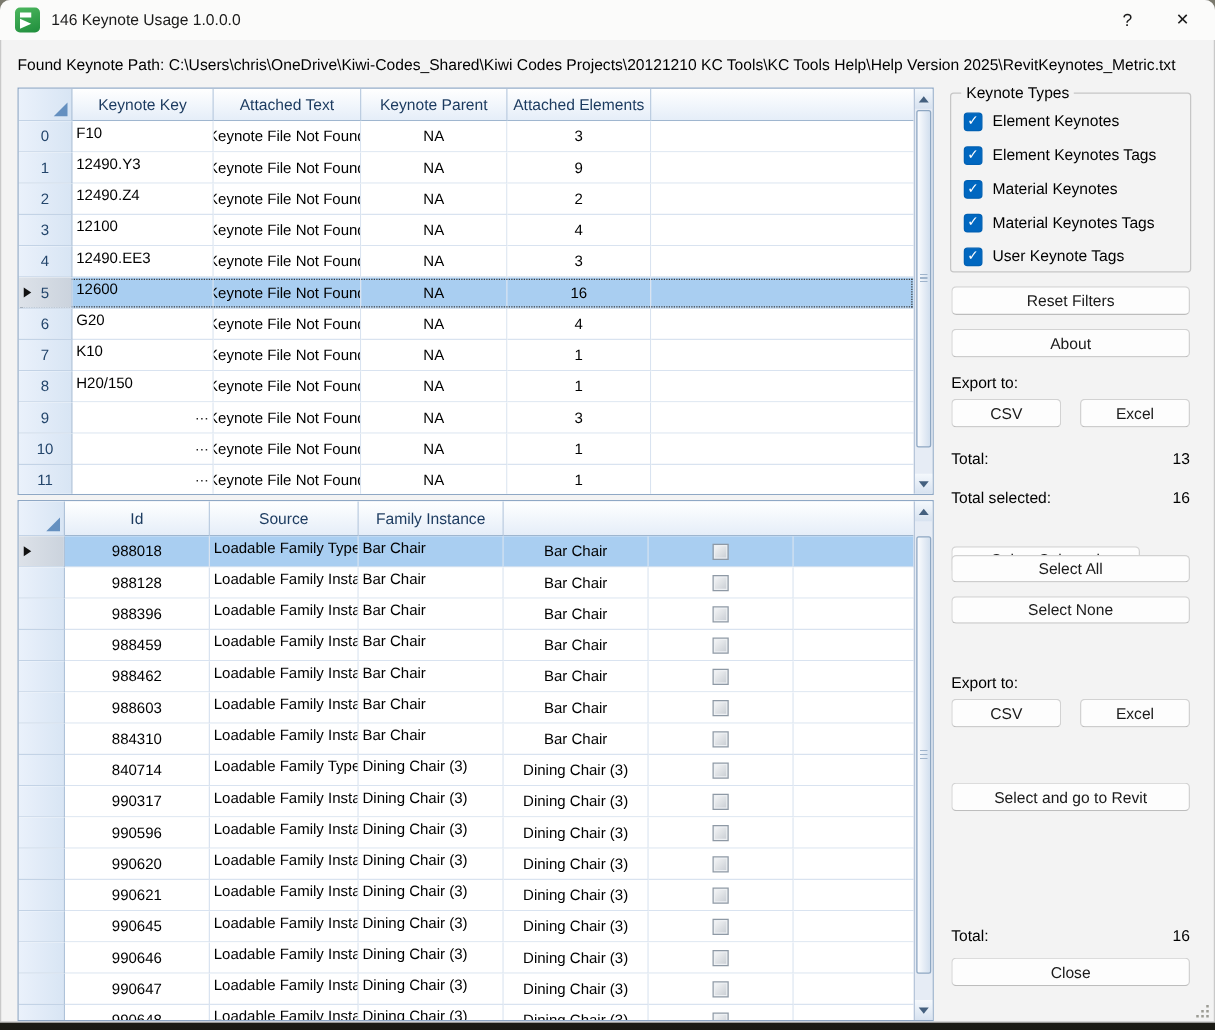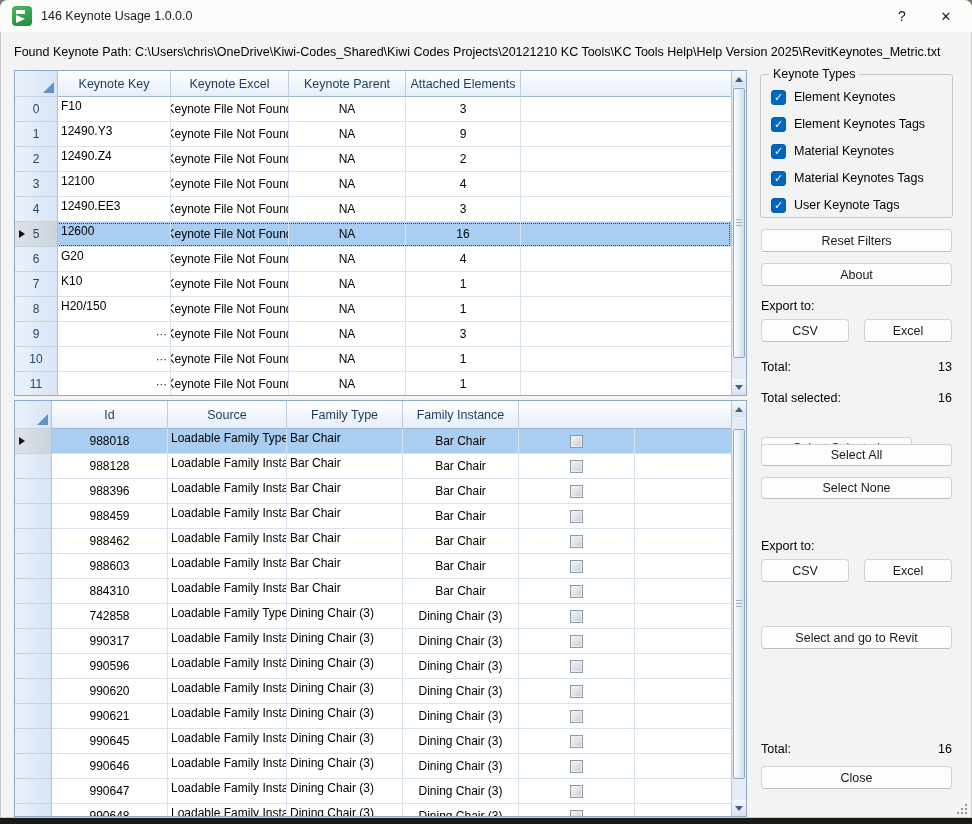--- a/index.html
+++ b/index.html
@@ -116,21 +116,21 @@
 
   <div id="path-label">Found Keynote Path: C:\Users\chris\OneDrive\Kiwi-Codes_Shared\Kiwi Codes Projects\20121210 KC Tools\KC Tools Help\Help Version 2025\RevitKeynotes_Metric.txt</div>
 
   <div class="grid" id="keynote-grid">
     <div class="grid-inner" id="keynote-grid-inner">
         <div class="g-hrow">
           <div class="g-hcell rowhdr" style="width: 43px;">
             <div class="corner-tri"></div>
           </div>
           <div class="g-hcell" style="width: 113px;">Keynote Key</div>
-          <div class="g-hcell" style="width: 118px;">Keynote Excel</div>
+          <div class="g-hcell" style="width: 118px;">Attached Text</div>
           <div class="g-hcell" style="width: 117px;">Keynote Parent</div>
           <div class="g-hcell" style="width: 115px;">Attached Elements</div>
           <div class="g-hcell fill"></div>
         </div>
         <div class="g-row">
           <div class="rowhdr" style="width: 43px; height: 25px;">0</div>
           <div class="g-cell lefttop" style="width: 113px;">F10</div>
           <div class="g-cell" style="width: 118px;">Keynote File Not Found</div>
           <div class="g-cell" style="width: 117px;">NA</div>
           <div class="g-cell" style="width: 115px;">3</div>
@@ -239,21 +239,20 @@
   </div>
 
   <div class="grid" id="elements-grid">
     <div class="grid-inner" id="elements-grid-inner">
         <div class="g-hrow">
           <div class="g-hcell rowhdr" style="width: 37px;">
             <div class="corner-tri"></div>
           </div>
           <div class="g-hcell" style="width: 116px;">Id</div>
           <div class="g-hcell" style="width: 119px;">Source</div>
-          <div class="g-hcell" style="width: 116px;">Family Type</div>
           <div class="g-hcell" style="width: 116px; text-align: center;">Family Instance</div>
           <div class="g-hcell fill"></div>
         </div>
         <div class="g-row sel">
           <div class="rowhdr" style="width: 37px; height: 25px;">
             <div class="rowarrow"></div>
           </div>
           <div class="g-cell" style="width: 116px;">988018</div>
           <div class="g-cell lefttop" style="width: 119px;">Loadable Family Type</div>
           <div class="g-cell lefttop" style="width: 116px;">Bar Chair</div>
@@ -324,21 +323,21 @@
           <div class="g-cell lefttop" style="width: 119px;">Loadable Family Insta...</div>
           <div class="g-cell lefttop" style="width: 116px;">Bar Chair</div>
           <div class="g-cell" style="width: 116px;">Bar Chair</div>
           <div class="g-cell" style="width: 116px;">
             <div class="gcb"></div>
           </div>
           <div class="g-fill"></div>
         </div>
         <div class="g-row">
           <div class="rowhdr" style="width: 37px; height: 25px;"></div>
-          <div class="g-cell" style="width: 116px;">742858</div>
+          <div class="g-cell" style="width: 116px;">840714</div>
           <div class="g-cell lefttop" style="width: 119px;">Loadable Family Type</div>
           <div class="g-cell lefttop" style="width: 116px;">Dining Chair (3)</div>
           <div class="g-cell" style="width: 116px;">Dining Chair (3)</div>
           <div class="g-cell" style="width: 116px;">
             <div class="gcb"></div>
           </div>
           <div class="g-fill"></div>
         </div>
         <div class="g-row">
           <div class="rowhdr" style="width: 37px; height: 25px;"></div>

